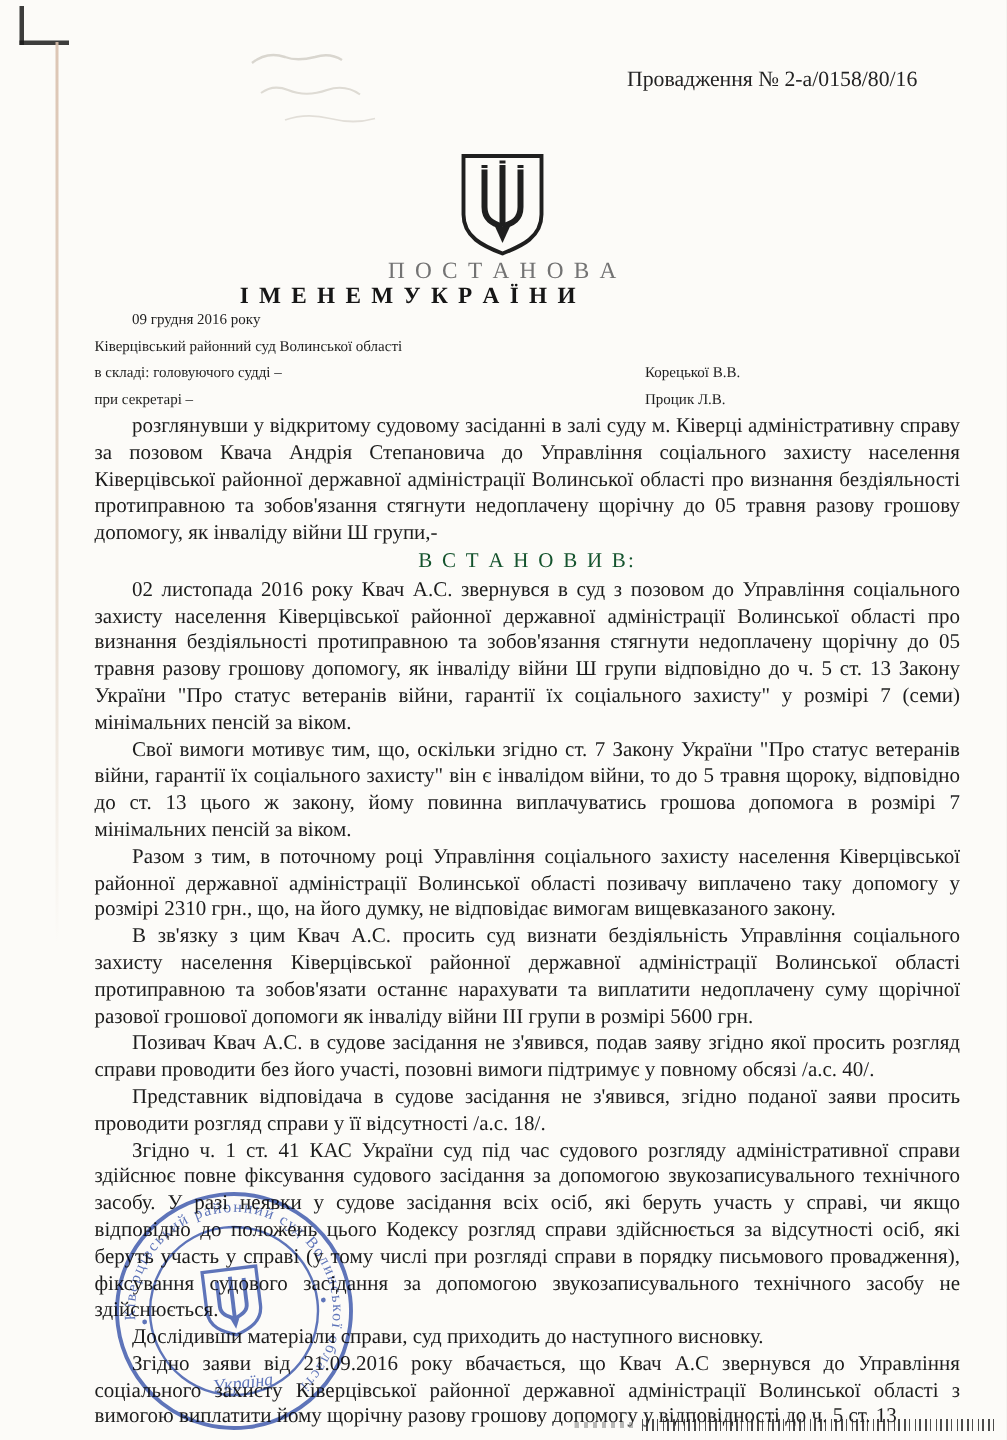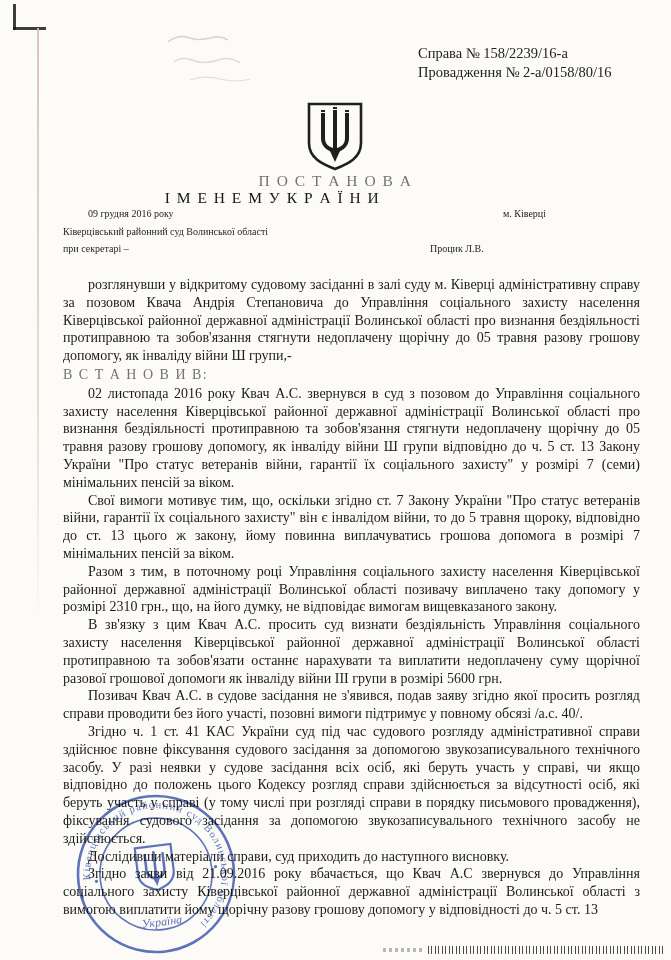--- a/index.html
+++ b/index.html
@@ -22,33 +22,33 @@
     background:linear-gradient(#d9c0ad,#e4d6c8 60%,rgba(228,214,200,0));opacity:.9;}
   .pencil-note{position:absolute;left:160px;top:30px;opacity:.55;filter:blur(.5px);}
   
   .case-numbers{position:absolute;left:418px;top:44px;font-size:14.5px;line-height:19px;color:#222;}
   
   .emblem{position:absolute;left:303px;top:101px;}
   
   .title1{position:absolute;left:0;top:172px;width:671px;text-align:center;
     font-size:15.5px;letter-spacing:1.5px;color:#737373;}
   .title2{position:absolute;left:0;top:189px;width:545px;text-align:center;
-    font-size:15.5px;letter-spacing:1.5px;color:#161616;}
+    font-size:15.5px;letter-spacing:1.5px;color:#161616;font-weight:bold;}
   
   .header-block{position:absolute;left:63px;top:205px;width:577px;font-size:10px;line-height:17.6px;}
   .dateline{display:flex;justify-content:space-between;}
   .dateline .date{padding-left:25px;}
   .dateline .city{padding-right:94px;}
   .comp-row{position:relative;}
   .comp-row .value{position:absolute;left:367px;top:0;}
   
   .bodytext{position:absolute;left:63px;top:276px;width:577px;
     font-size:14px;line-height:17.8px;color:#1c1c1c;}
   .bodytext p{margin:0;text-align:justify;text-indent:25px;}
-  .bodytext p.heading{text-align:left;text-indent:0;letter-spacing:1.5px;color:#737373;margin:1px 0;}
+  .bodytext p.heading{text-align:center;text-indent:0;letter-spacing:1.5px;color:#14532d;margin:1px 0;}
   
   .stamp{position:absolute;left:72px;top:790px;width:168px;height:168px;
     mix-blend-mode:multiply;opacity:.82;transform:rotate(-7deg);}
   
   .footer-court{position:absolute;left:445px;top:925px;width:180px;text-align:center;
     font-family:"Liberation Sans","DejaVu Sans",sans-serif;font-size:8.5px;line-height:10px;color:#3a3a3a;}
   .barcode{position:absolute;left:428px;top:946px;width:236px;height:8px;opacity:.85;
     background:repeating-linear-gradient(90deg,#2c2c2c 0 1px,transparent 1px 3px,#2c2c2c 3px 4px,transparent 4px 7px);}
   .barcode-lead{position:absolute;left:383px;top:948px;width:42px;height:4px;opacity:.5;
     background:repeating-linear-gradient(90deg,#777 0 3px,transparent 3px 6px);filter:blur(.4px);}
@@ -64,21 +64,20 @@
 
   <div class="pencil-note">
     <svg width="130" height="60" viewBox="0 0 130 60">
       <path d="M8,12 q10,-8 22,-4 q8,3 20,0 q10,-3 18,2" fill="none" stroke="#bdb8ae" stroke-width="1.6"></path>
       <path d="M14,32 q8,-6 18,-2 q12,5 26,0 q12,-4 22,3" fill="none" stroke="#c6c1b7" stroke-width="1.4"></path>
       <path d="M30,50 q14,-5 30,-1 q16,4 30,0" fill="none" stroke="#cdc8bf" stroke-width="1.2"></path>
     </svg>
   </div>
 
   <div class="case-numbers">
-    <div>Справа № 158/2239/16-а</div>
     <div>Провадження № 2-а/0158/80/16</div>
   </div>
 
   <div class="emblem">
     <svg width="64" height="70" viewBox="0 0 64 70">
       <path d="M6,3 H58 V42 C58,57 45,63 32,68 C19,63 6,57 6,42 Z" fill="none" stroke="#1f1f1f" stroke-width="2.6"></path>
       <g stroke="#1f1f1f" fill="none" stroke-width="4">
         <path d="M32,9 V50"></path>
         <path d="M20,12 V37 C20,45 25,48 32,50"></path>
         <path d="M44,12 V37 C44,45 39,48 32,50"></path>
@@ -87,37 +86,41 @@
       <path d="M18,10 h4 M30,7 h4 M42,10 h4" stroke="#1f1f1f" stroke-width="2"></path>
     </svg>
   </div>
 
   <div class="title1">П О С Т А Н О В А</div>
   <div class="title2">І М Е Н Е М   У К Р А Ї Н И</div>
 
   <div class="header-block">
     <div class="dateline">
       <span class="date">09 грудня 2016 року</span>
-      <span class="city">м. Ківерці</span>
     </div>
     <div>Ківерцівський районний суд Волинської області</div>
+    <div class="comp-row">
+      <span>в складі: головуючого судді –</span>
+      <span class="value">Корецької В.В.</span>
+    </div>
     <div class="comp-row">
       <span>при секретарі –</span>
       <span class="value">Процик Л.В.</span>
     </div>
   </div>
 
   <div class="bodytext">
     <p>розглянувши у відкритому судовому засіданні в залі суду м. Ківерці адміністративну справу за позовом Квача Андрія Степановича до Управління соціального захисту населення Ківерцівської районної державної адміністрації Волинської області про визнання бездіяльності протиправною та зобов'язання стягнути недоплачену щорічну до 05 травня разову грошову допомогу, як інваліду війни Ш групи,-</p>
     <p class="heading">В С Т А Н О В И В:</p>
     <p>02 листопада 2016 року Квач А.С. звернувся в суд з позовом до Управління соціального захисту населення Ківерцівської районної державної адміністрації Волинської області про визнання бездіяльності протиправною та зобов'язання стягнути недоплачену щорічну до 05 травня разову грошову допомогу, як інваліду війни Ш групи відповідно до ч. 5 ст. 13 Закону України "Про статус ветеранів війни, гарантії їх соціального захисту" у розмірі 7 (семи) мінімальних пенсій за віком.</p>
     <p>Свої вимоги мотивує тим, що, оскільки згідно ст. 7 Закону України "Про статус ветеранів війни, гарантії їх соціального захисту" він є інвалідом війни, то до 5 травня щороку, відповідно до ст. 13 цього ж закону, йому повинна виплачуватись грошова допомога в розмірі 7 мінімальних пенсій за віком.</p>
     <p>Разом з тим, в поточному році Управління соціального захисту населення Ківерцівської районної державної адміністрації Волинської області позивачу виплачено таку допомогу у розмірі 2310 грн., що, на його думку, не відповідає вимогам вищевказаного закону.</p>
     <p>В зв'язку з цим Квач А.С. просить суд визнати бездіяльність Управління соціального захисту населення Ківерцівської районної державної адміністрації Волинської області протиправною та зобов'язати останнє нарахувати та виплатити недоплачену суму щорічної разової грошової допомоги як інваліду війни III групи в розмірі 5600 грн.</p>
     <p>Позивач Квач А.С. в судове засідання не з'явився, подав заяву згідно якої просить розгляд справи проводити без його участі, позовні вимоги підтримує у повному обсязі /а.с. 40/.</p>
+    <p>Представник відповідача в судове засідання не з'явився, згідно поданої заяви просить проводити розгляд справи у її відсутності /а.с. 18/.</p>
     <p>Згідно ч. 1 ст. 41 КАС України суд під час судового розгляду адміністративної справи здійснює повне фіксування судового засідання за допомогою звукозаписувального технічного засобу. У разі неявки у судове засідання всіх осіб, які беруть участь у справі, чи якщо відповідно до положень цього Кодексу розгляд справи здійснюється за відсутності осіб, які беруть участь у справі (у тому числі при розгляді справи в порядку письмового провадження), фіксування судового засідання за допомогою звукозаписувального технічного засобу не здійснюється.</p>
     <p>Дослідивши матеріали справи, суд приходить до наступного висновку.</p>
     <p>Згідно заяви від 21.09.2016 року вбачається, що Квач А.С звернувся до Управління соціального захисту Ківерцівської районної державної адміністрації Волинської області з вимогою виплатити йому щорічну разову грошову допомогу у відповідності до ч. 5 ст. 13</p>
   </div>
 
   <div class="stamp">
     <svg width="168" height="168" viewBox="0 0 168 168">
       <defs>
         <path id="stampRing" d="M18,84 a66,66 0 1 1 132,0 a66,66 0 1 1 -132,0"></path>
       </defs>

